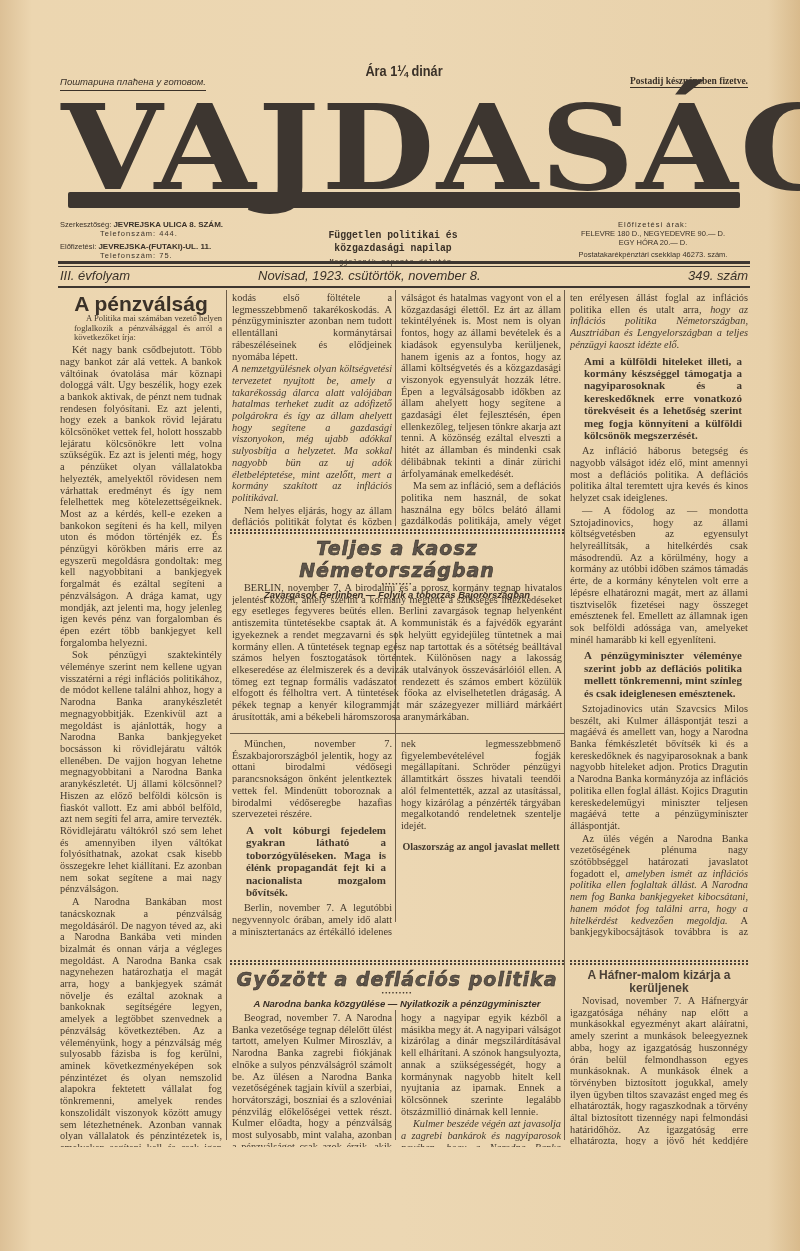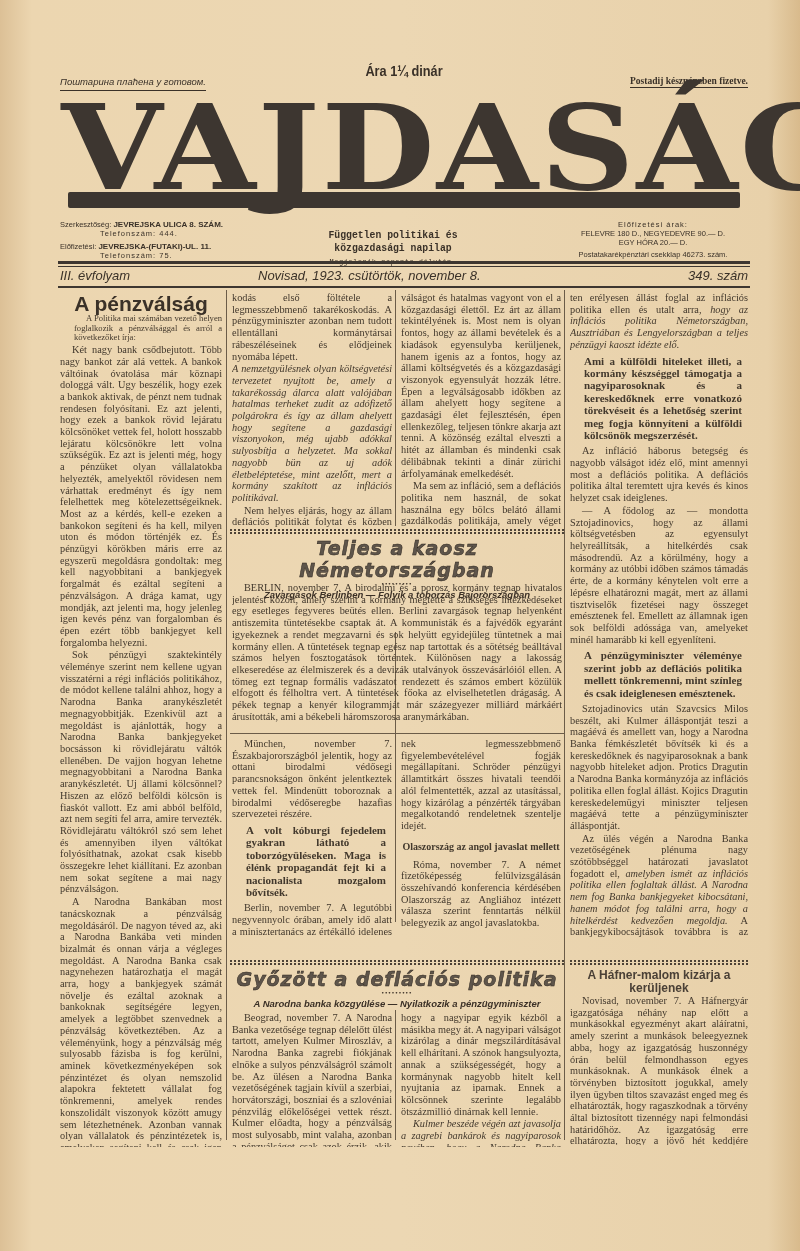--- a/index.html
+++ b/index.html
@@ -134,21 +134,20 @@
 
   <div class="col" style="left:174px; top:738px; width:160px; height:200px; overflow:hidden;">
     <p>München, november 7. Északbajorországból jelentik, hogy az ottani birodalmi védősegi parancsnokságon önként jelentkeztek vettek fel. Mindenütt toboroznak a birodalmi védőseregbe hazafias szervezetei részére.</p>
     <div class="boldblock">A volt kóburgi fejedelem gyakran látható a toborzógyüléseken. Maga is élénk propagandát fejt ki a nacionalista mozgalom bővítsék.</div>
     <p>Berlin, november 7. A legutóbbi negyvennyolc órában, amely idő alatt a minisztertanács az értékálló idelenes pénznemek behozatalát igérte, abban a fontos kérdésben semmi sem történt. A kormányhoz közelálló körökben azt állítják, hogy az uj átmeneti pénz viszonyát a papírmárkához a közönség érdeké-</p>
   </div>
 
   <div class="col" style="left:343px; top:738px; width:160px; height:200px; overflow:hidden;">
     <p class="noindent">nek legmesszebbmenő figyelembevételével fogják megállapítani. Schröder pénzügyi államtitkárt összes hivatali teendői alól felmentették, azzal az utasítással, hogy kizárólag a pénzérték tárgyában megalkotandó rendeletnek szentelje idejét.</p>
     <div class="subhead">Olaszország az angol javaslat mellett</div>
-    <p>Róma, november 7. A német fizetőképesség felülvizsgálásán összehívandó konferencia kérdésében Olaszország az Angliához intézett válasza szerint fenntartás nélkül belegyezik az angol javaslatokba.</p>
 
   </div>
 
   <div class="banner" style="left:172px; width:334px; top:960px;">
     <div class="wavy"></div>
     <div class="title">Győzött a deflációs politika</div>
     <div class="dots">•••••••••</div>
     <div class="deck">A Narodna banka közgyülése — Nyilatkozik a pénzügyminiszter</div>
   </div>
   <div class="col" style="left:174px; top:1012px; width:160px; height:135px; overflow:hidden;">

